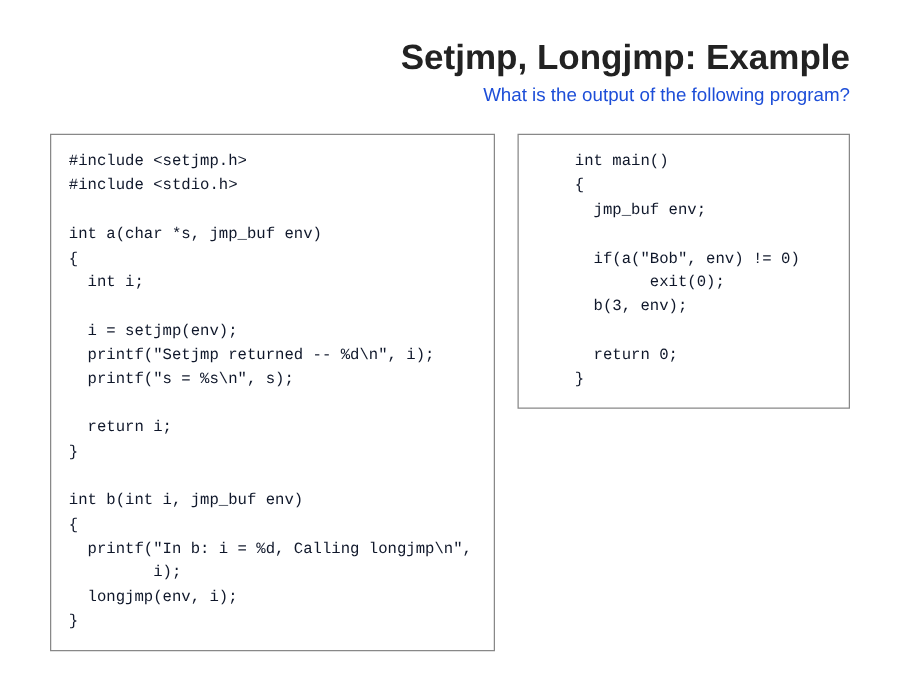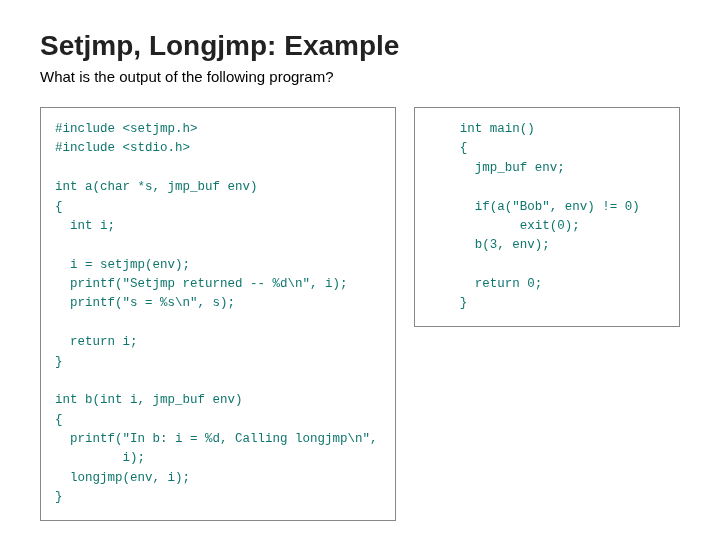--- a/index.html
+++ b/index.html
@@ -14,54 +14,54 @@
       background: #ffffff;
       font-family: Arial, sans-serif;
       overflow: hidden;
     }
 
     .page {
       width: 720px;
       height: 432px;
       display: flex;
       flex-direction: column;
-      align-items: flex-start;
+      align-items: flex-end;
       padding: 30px 40px 20px 40px;
     }
 
     .title {
       font-size: 28px;
       font-weight: bold;
       color: #222;
       margin-bottom: 6px;
       text-align: center;
     }
 
     .subtitle {
       font-size: 15px;
-      color: #000000;
+      color: #1d4ed8;
       margin-bottom: 22px;
       text-align: center;
     }
 
     .code-area {
       display: flex;
       flex-direction: row;
       gap: 18px;
       width: 100%;
       align-items: flex-start;
     }
 
     .code-box {
       border: 1.5px solid #888;
       padding: 12px 14px;
       font-family: 'Courier New', Courier, monospace;
       font-size: 12.5px;
       line-height: 1.55;
-      color: #0f766e;
+      color: #0f172a;
       background: #fff;
       white-space: pre;
     }
 
     .code-box-left {
       flex: 1.35;
     }
 
     .code-box-right {
       flex: 0.85;

